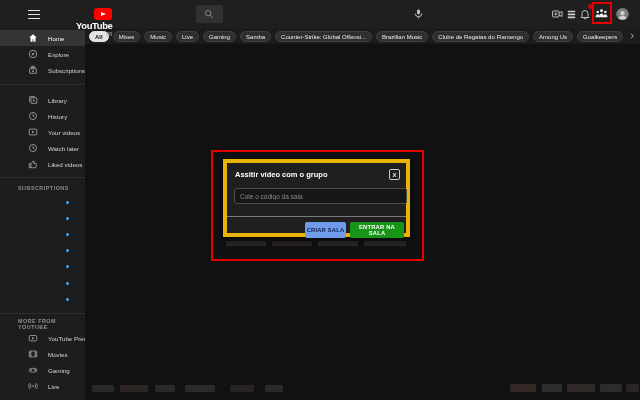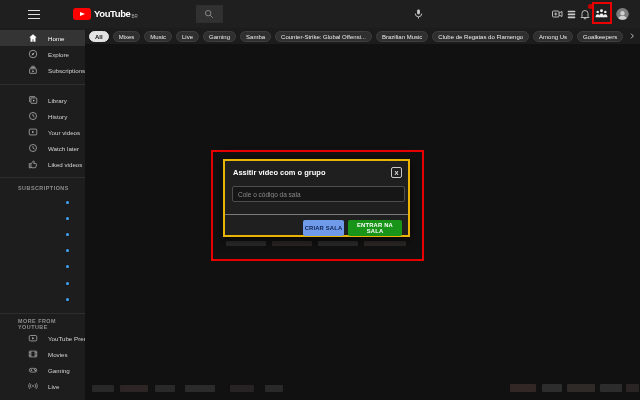--- a/index.html
+++ b/index.html
@@ -4,21 +4,21 @@
 <style>
   * { margin:0; padding:0; box-sizing:border-box; }
   html,body { width:640px; height:400px; overflow:hidden; background:#111;
     font-family:"Liberation Sans", sans-serif; }
   #app { position:relative; width:640px; height:400px; background:#111; }
 
   
   #header { position:absolute; left:0; top:0; width:640px; height:28px; background:#1f1f1f; z-index:20; }
   #hamburger { position:absolute; left:28px; top:10px; width:12px; height:9px; display:flex; flex-direction:column; justify-content:space-between; cursor:pointer; }
   #hamburger span { display:block; height:1.4px; background:#e0e0e0; }
-  #logo { position:absolute; left:73px; top:8px; display:flex; align-items:flex-end; cursor:pointer; }
+  #logo { position:absolute; left:73px; top:8px; display:flex; align-items:flex-end; cursor:pointer;flex-direction:column; }
   #logo-mark { width:18px; height:12px; background:#ff0000; border-radius:3px; position:relative; }
   #logo-mark::after { content:""; position:absolute; left:7px; top:3.5px; border-left:5px solid #fff; border-top:2.5px solid transparent; border-bottom:2.5px solid transparent; }
   #logo-text { color:#fff; font-weight:bold; font-size:9.5px; letter-spacing:-0.4px; margin-left:3px; line-height:12px; }
   #logo-sup { color:#aaa; font-size:4.5px; margin-left:1px; line-height:6px; }
   #searchbox { position:absolute; left:196px; top:5px; width:211px; height:18px; display:flex; }
   #search-input { flex:1; background:#121212; border:1px solid #2f2f2f; color:#bbb; font-size:7px; padding:0 6px; outline:none; font-family:"Liberation Sans",sans-serif; }
   #search-input::placeholder { color:#8a8a8a; }
   #search-btn { width:27px; background:#313131; border:1px solid #2f2f2f; border-left:none; display:flex; align-items:center; justify-content:center; cursor:pointer; }
   .hicon { position:absolute; display:flex; align-items:center; justify-content:center; cursor:pointer; }
   #badge-bell { position:absolute; left:588px; top:4px; width:5px; height:5px; border-radius:50%; background:#c00; z-index:22; }
@@ -42,21 +42,21 @@
   .sheader { color:#8f8f8f; font-size:5.4px; letter-spacing:0.5px; padding-left:18px; height:12px; display:flex; align-items:center; font-weight:bold; }
   .dotrow { height:16.2px; display:flex; align-items:center; padding-left:66px; }
   .bluedot { width:3px; height:3px; border-radius:50%; background:#3ea6ff; }
 
   
   #content { position:absolute; left:85px; top:44px; width:555px; height:356px; background:#111; }
   .ghost { position:absolute; border-radius:1px; }
 
   
   #modal-redbox { position:absolute; left:211px; top:150px; width:213px; height:111px; border:2px solid #e80000; z-index:30; pointer-events:none; }
-  #modal { position:absolute; left:223px; top:159px; width:187px; height:78px; background:#1f1f1f; border:2px solid #eab308; box-shadow:0 2px 10px rgba(0,0,0,0.7); z-index:31; }
+  #modal { position:absolute; left:223px; top:159px; width:187px; height:78px; background:#1f1f1f; border:4px solid #eab308; box-shadow:0 2px 10px rgba(0,0,0,0.7); z-index:31; }
   #modal-title { position:absolute; left:8px; top:7px; color:#fff; font-size:7.5px; font-weight:700; }
   #modal-close { position:absolute; right:6px; top:6px; width:11px; height:11px; border:1px solid #c9c9c9; border-radius:2px; color:#e6e6e6; font-size:6px; font-weight:bold; display:flex; align-items:center; justify-content:center; cursor:pointer; }
   #room-input { position:absolute; left:7px; top:25px; width:173px; height:16px; background:#161616; border:1px solid #4d4d4d; border-radius:2px; color:#bbb; font-size:6.5px; padding:0 5px; outline:none; font-family:"Liberation Sans",sans-serif; }
   #room-input::placeholder { color:#8a8a8a; }
   #modal-divider { position:absolute; left:0; top:53px; width:100%; height:1px; background:#7a7a7a; }
   .mbtn { position:absolute; top:59px; height:16px; border:none; border-radius:2px; font-size:5.8px; font-weight:bold; font-family:"Liberation Sans",sans-serif; cursor:pointer; letter-spacing:0.2px; }
   #btn-create { left:78px; width:41px; background:#6f9bea; color:#10204f; }
   #btn-join { left:123px; width:54px; background:#189418; color:#fff; }
 </style>
 </head>

